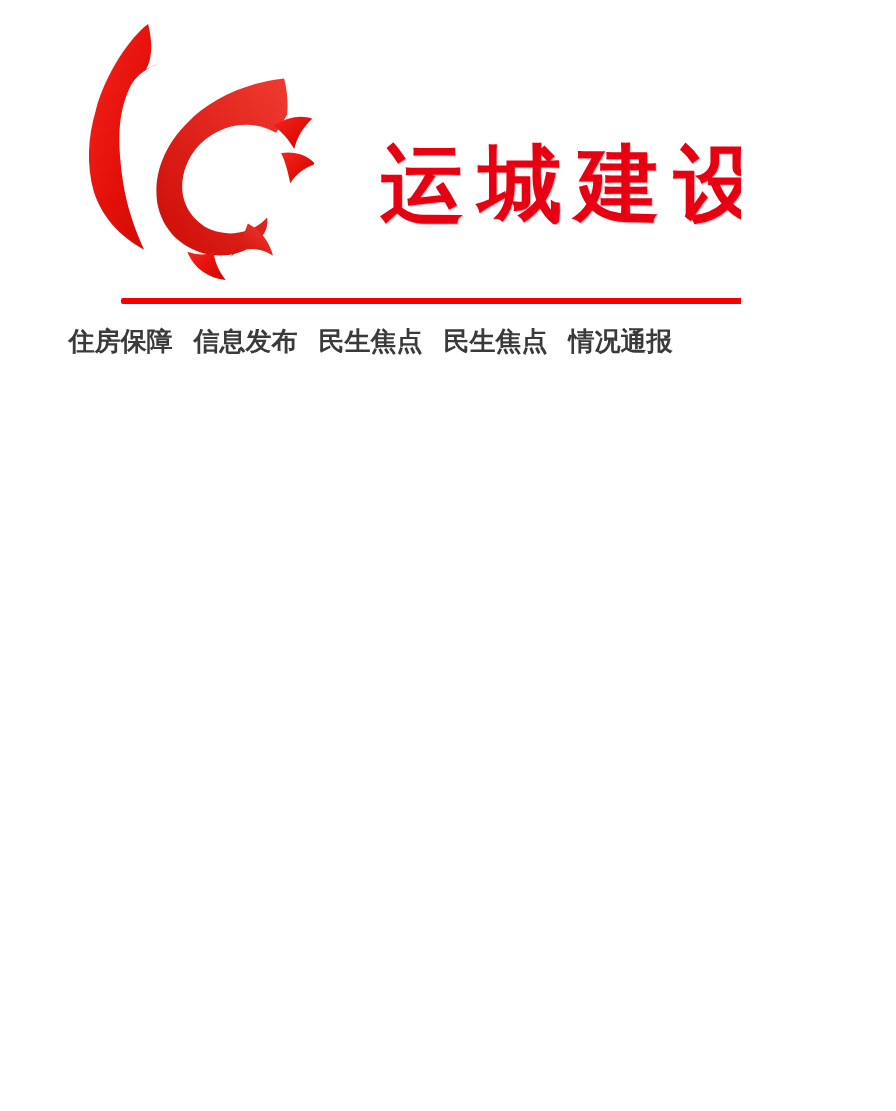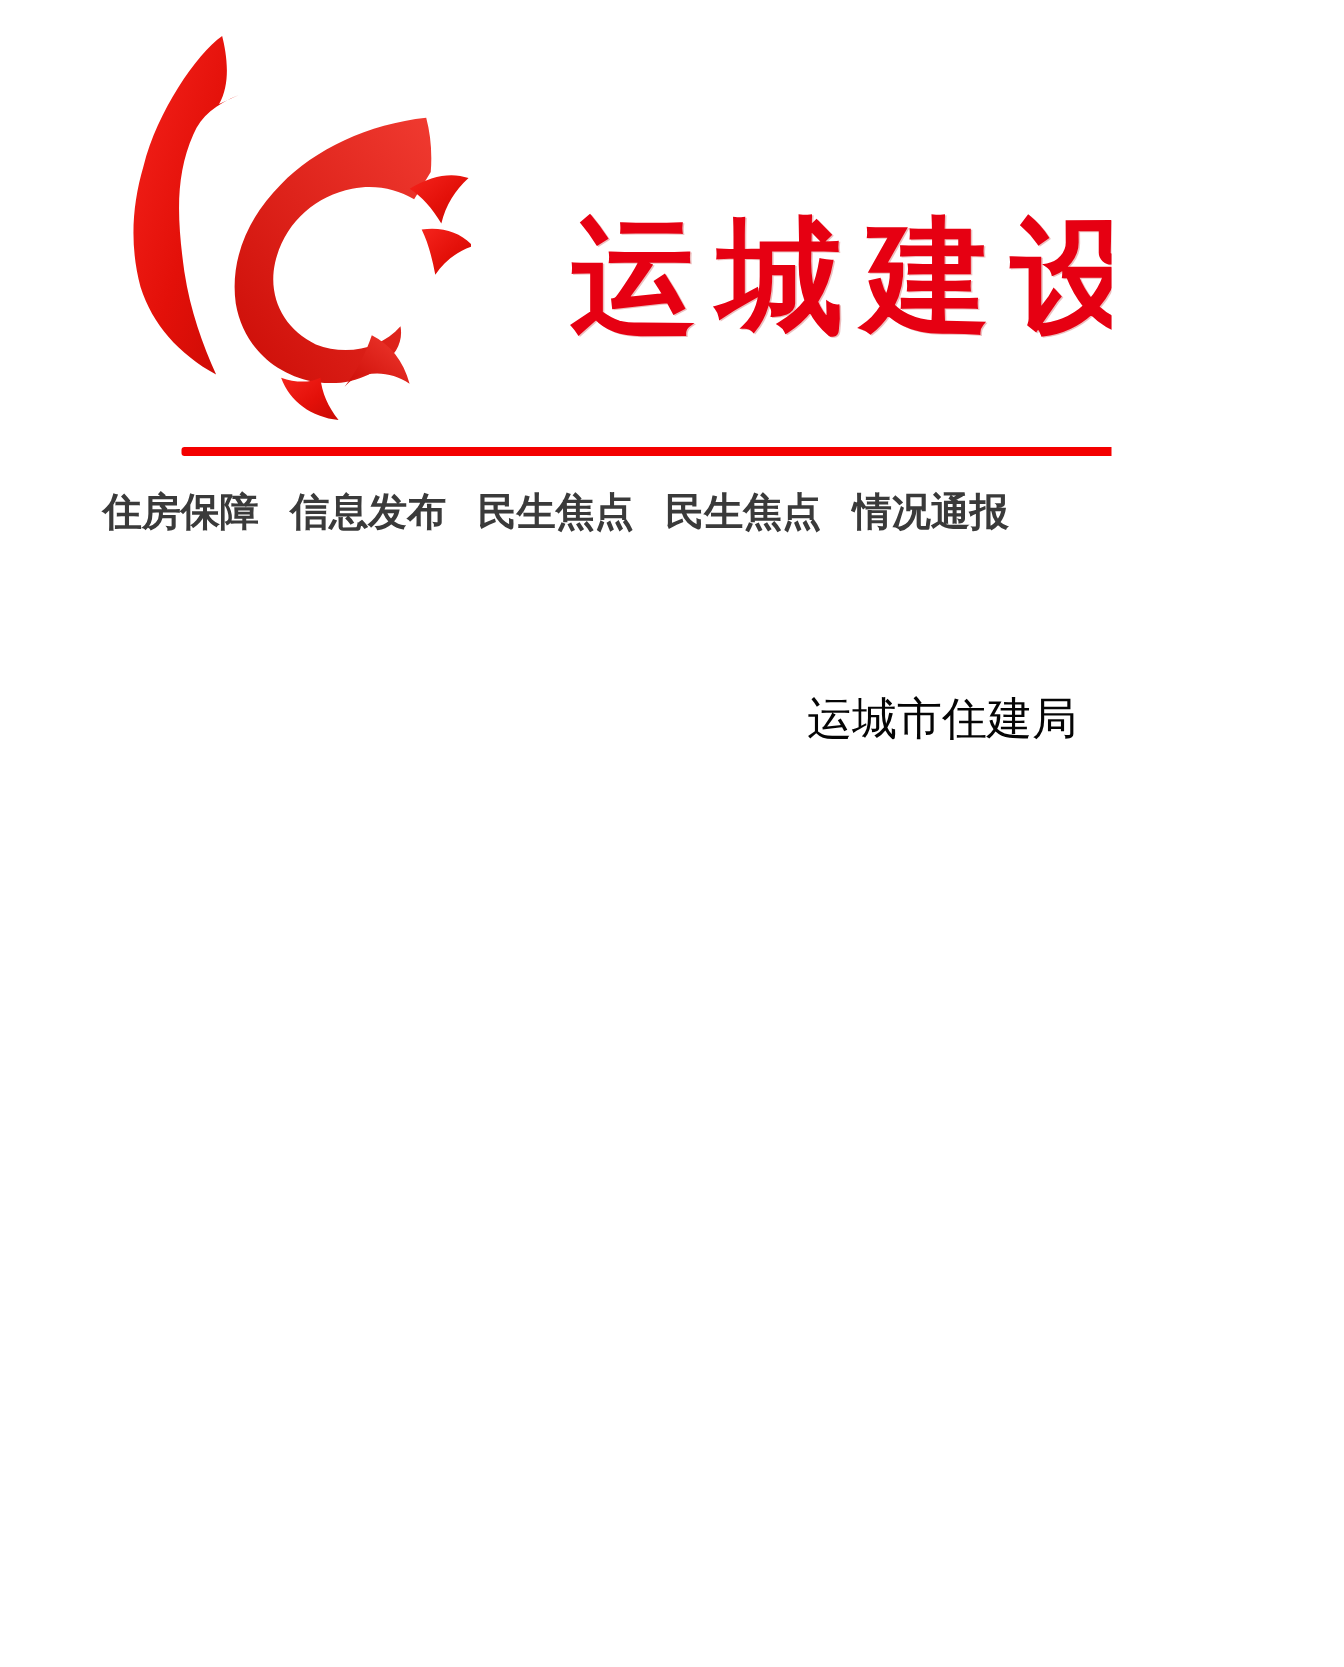--- a/index.html
+++ b/index.html
@@ -141,17 +141,16 @@
     <a class="menu-item">住房保障</a>
     <a class="menu-item">信息发布</a>
     <a class="menu-item">民生焦点</a>
     <a class="menu-item">民生焦点</a>
     <a class="menu-item">情况通报</a>
   </nav>
 
   <main>
 
 
-    <div class="signature">运城市住建局</div>
 
   </main>
 
 </div>
 
 </body></html>

